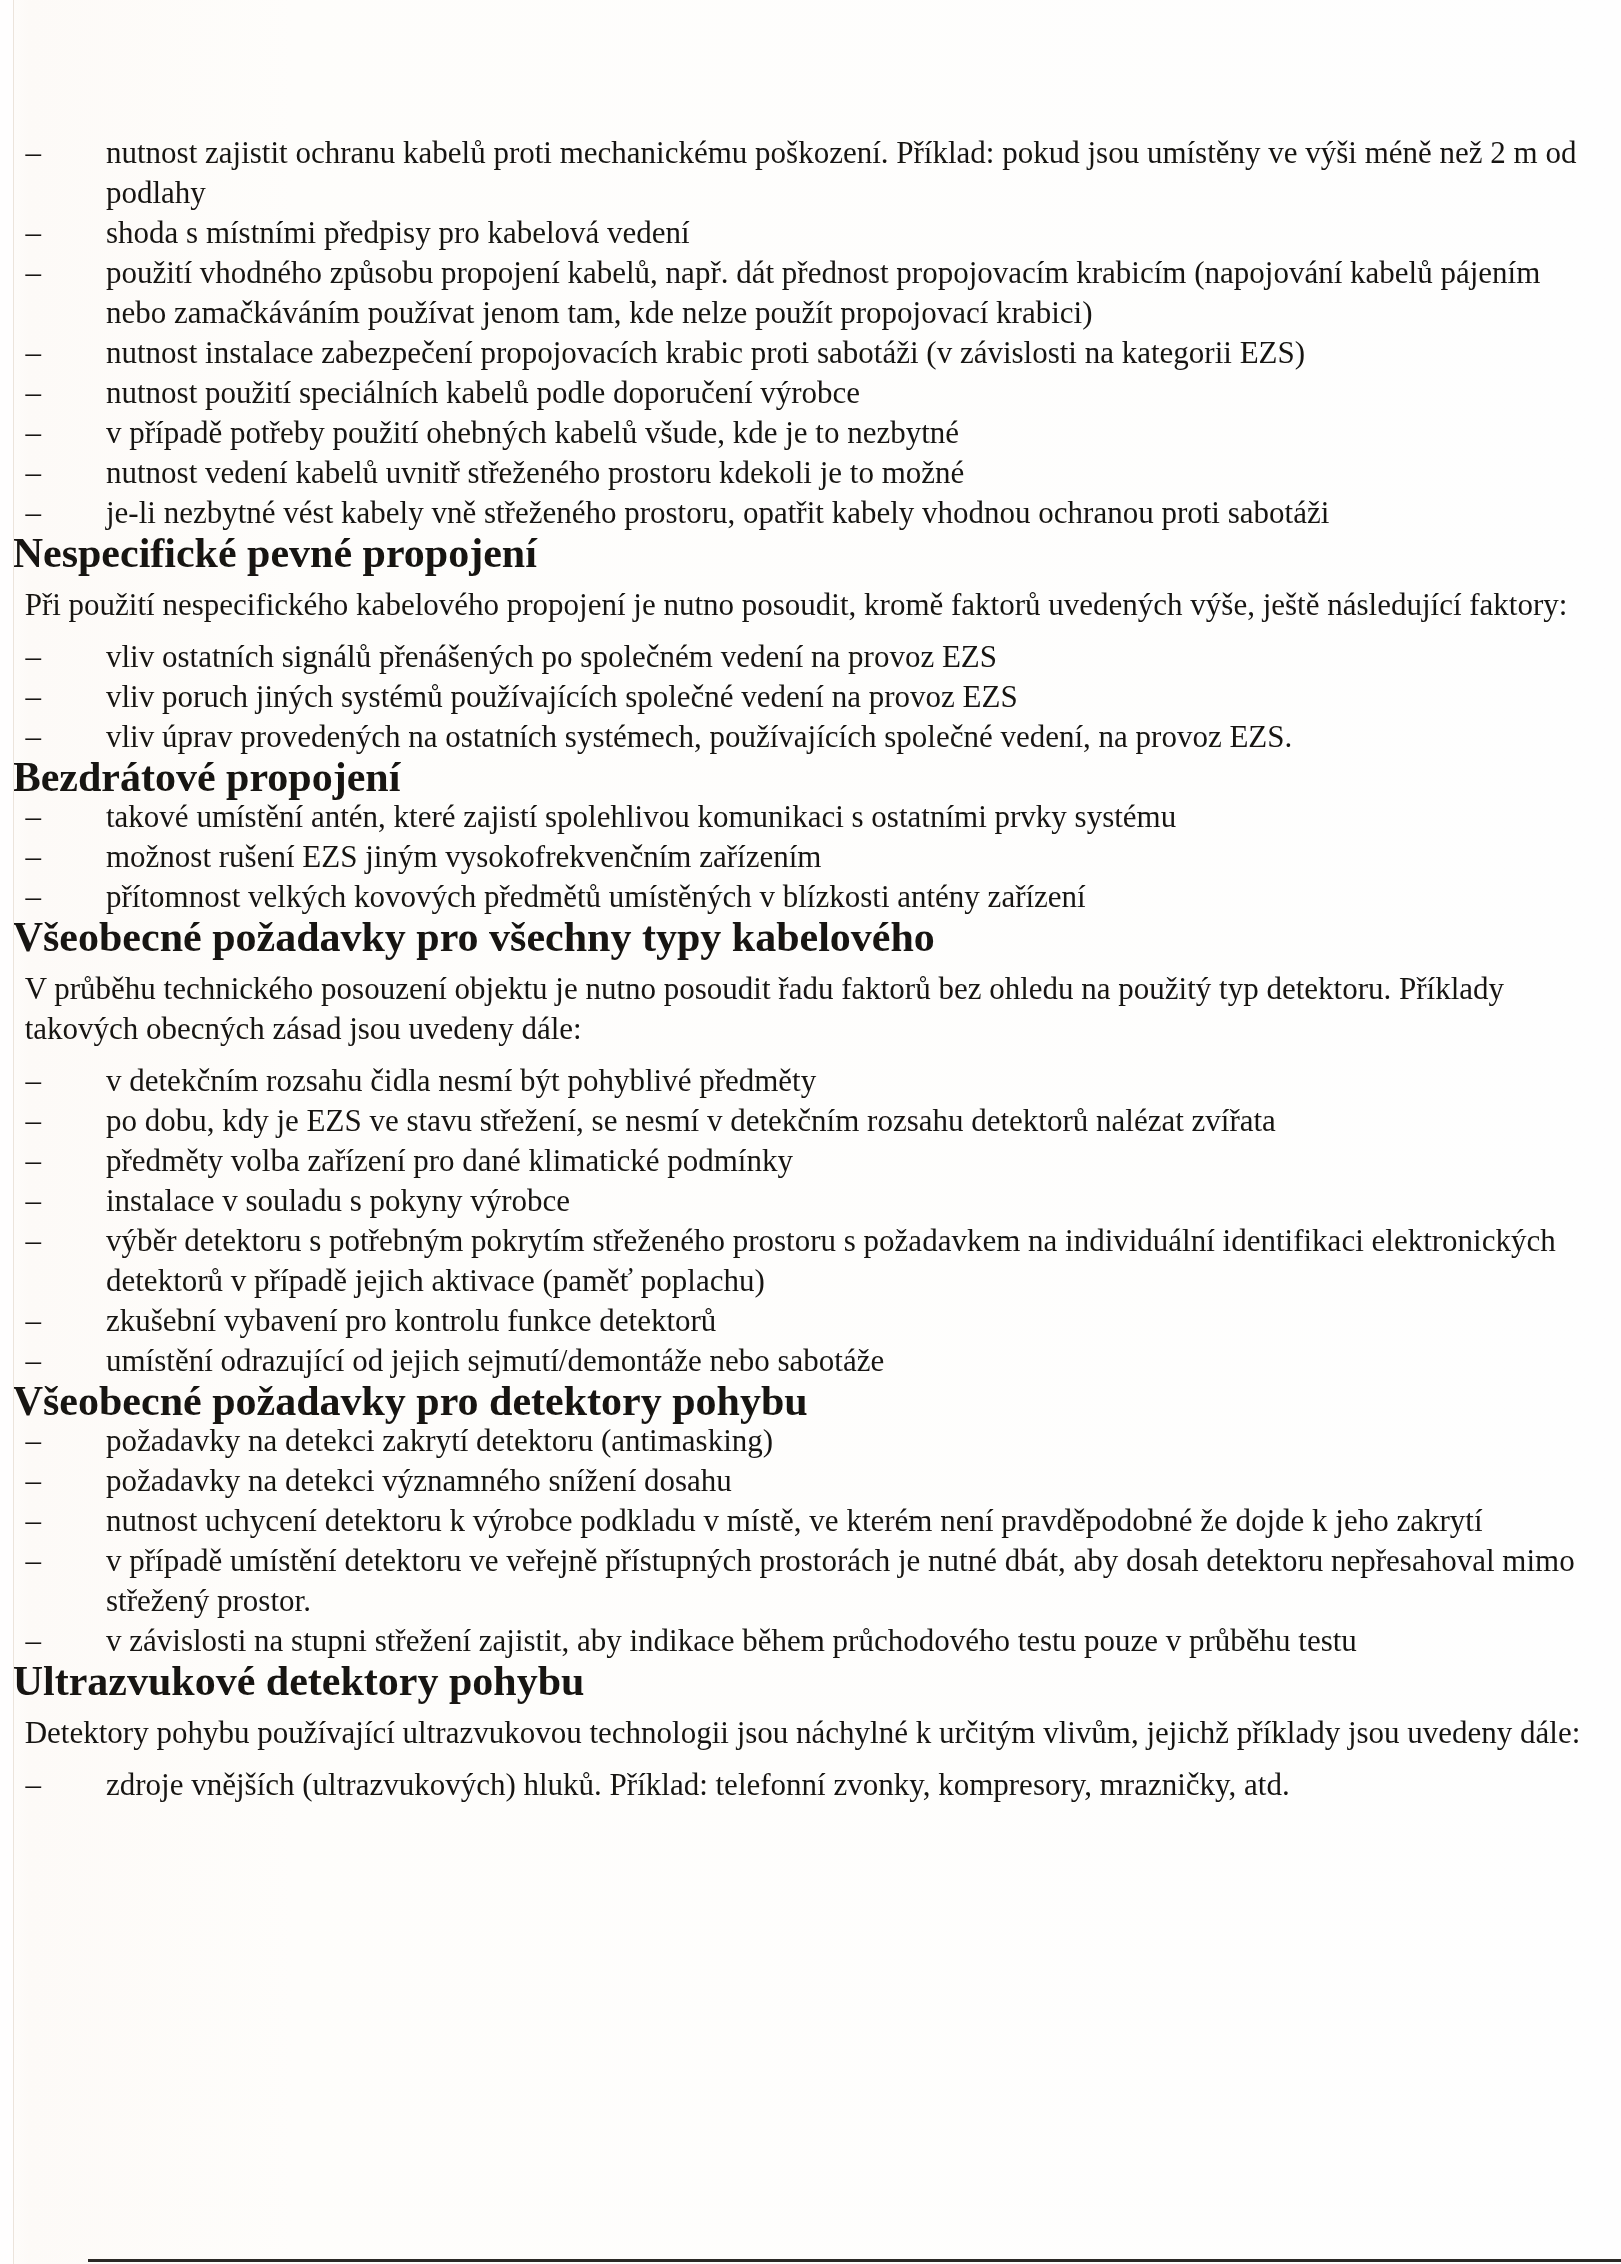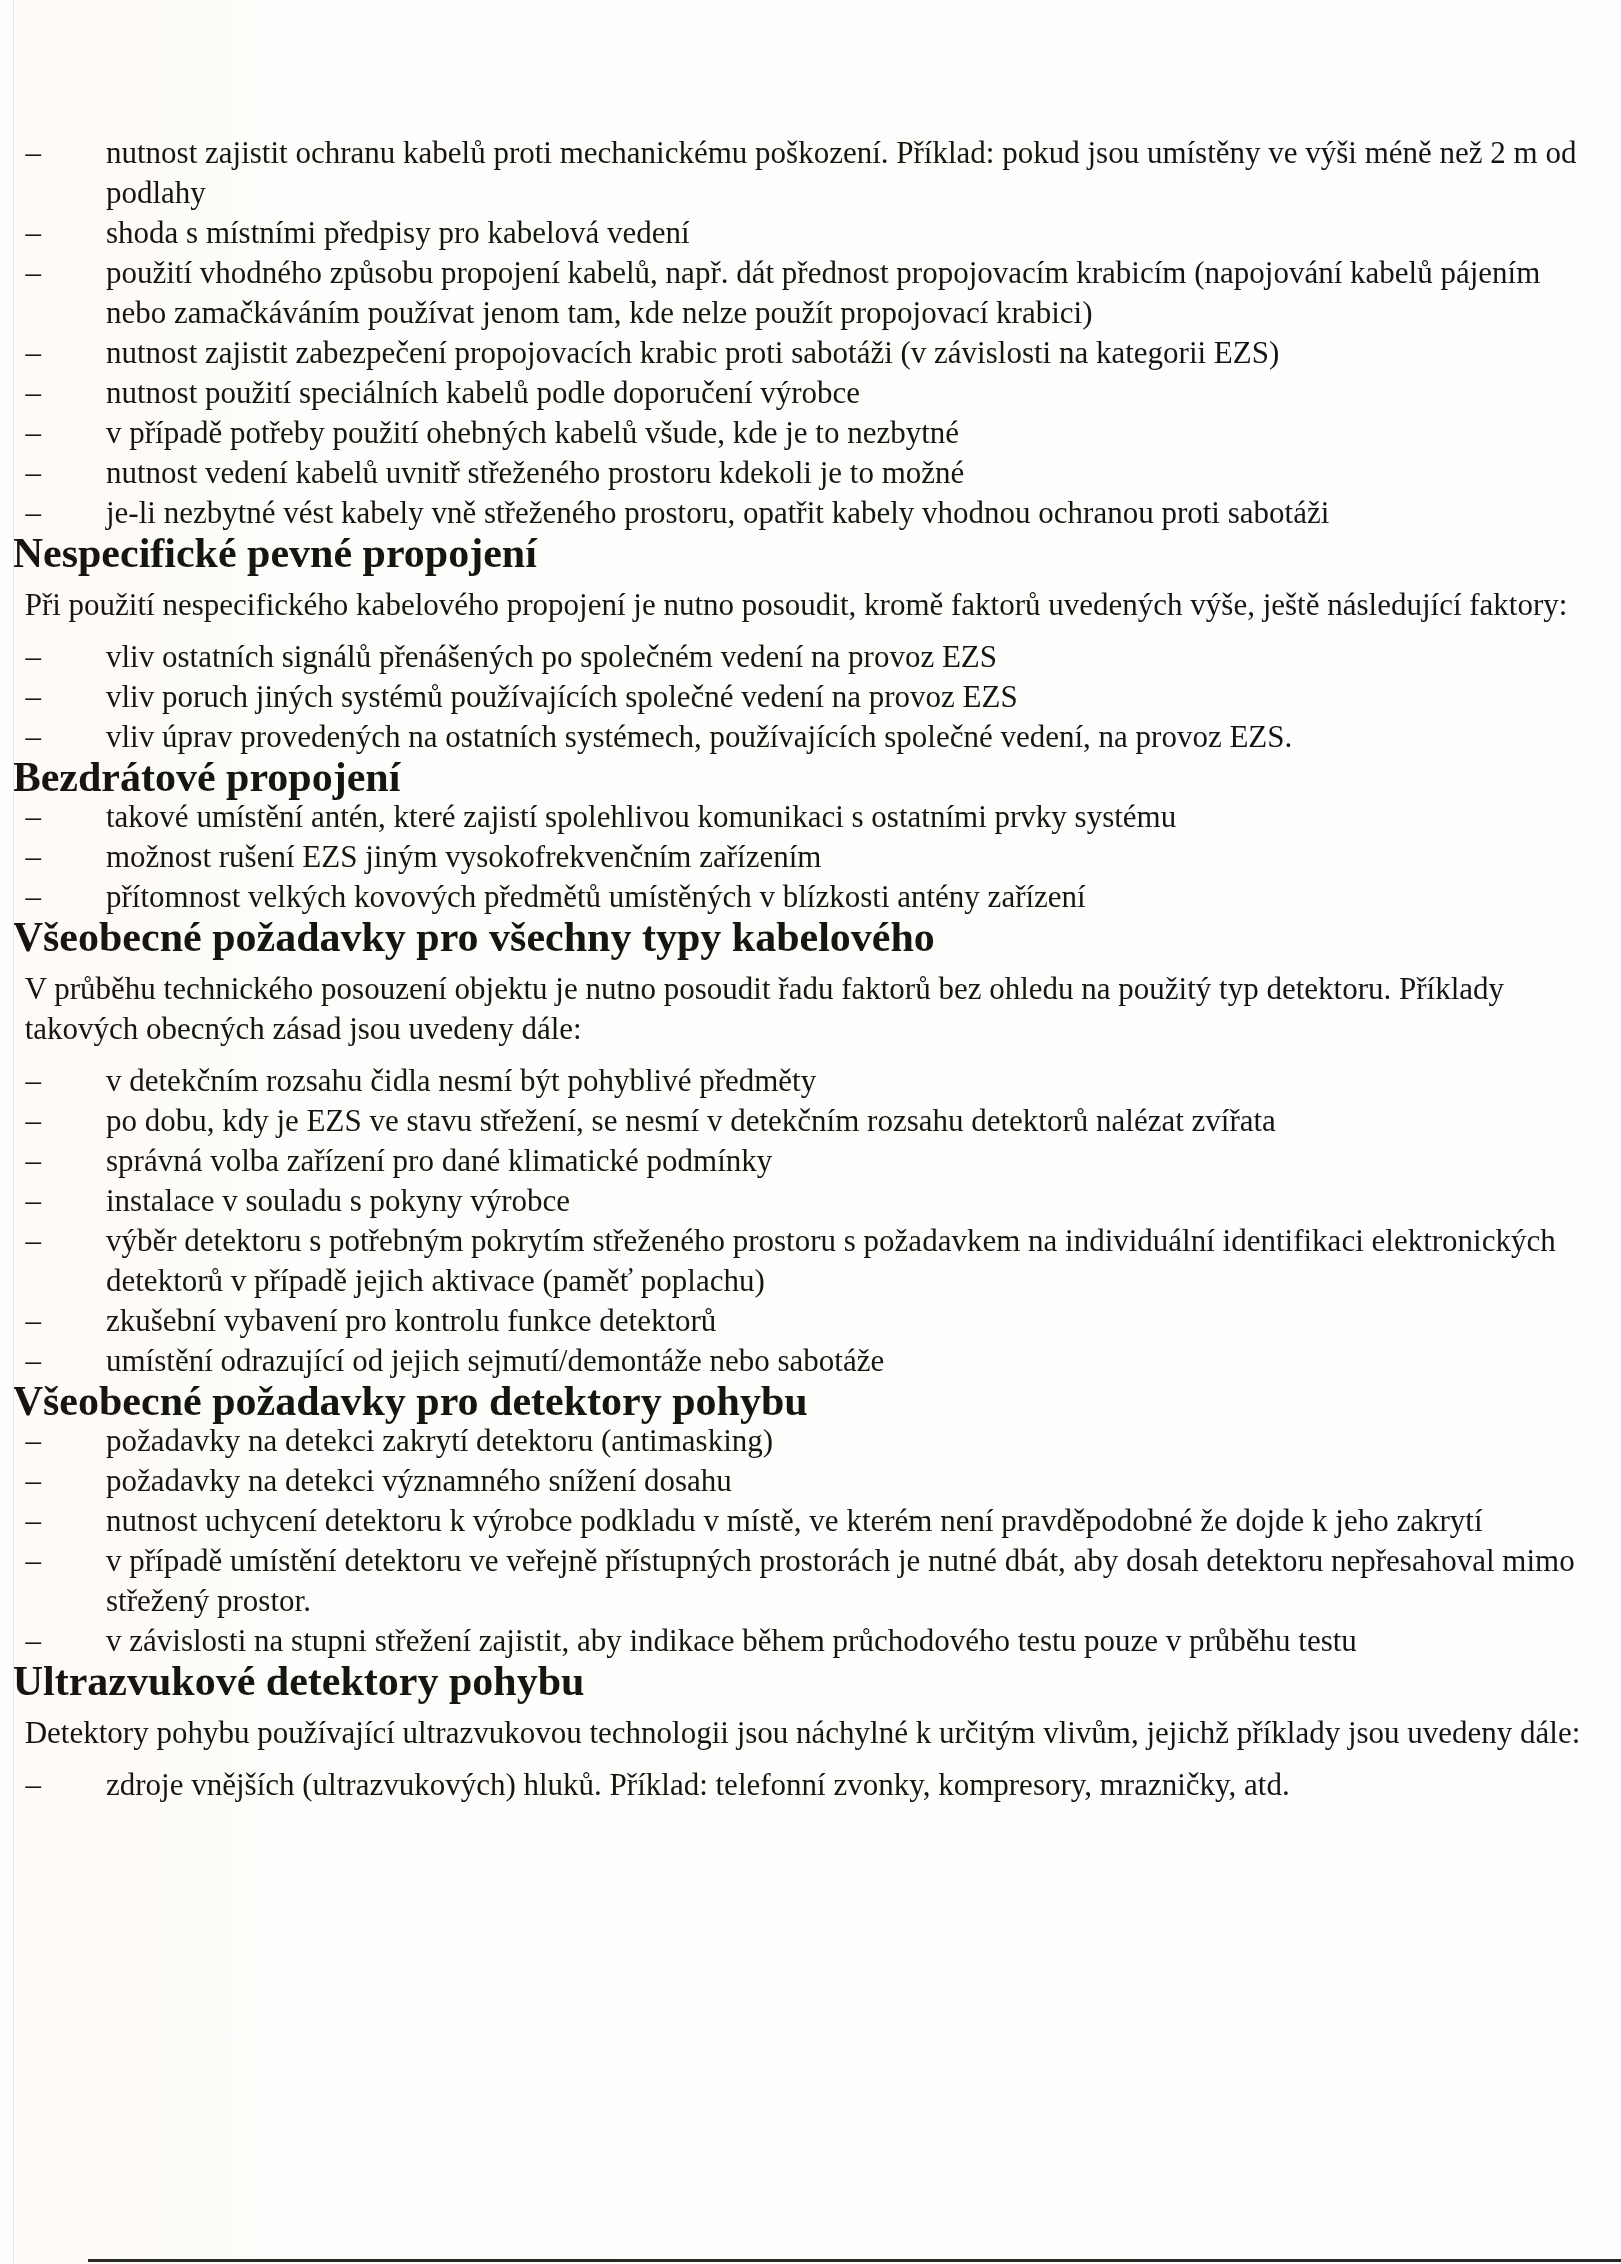--- a/index.html
+++ b/index.html
@@ -60,21 +60,21 @@
     <div class="bullet">
       <span class="dash">–</span>
       <span class="btext">shoda s místními předpisy pro kabelová vedení</span>
     </div>
     <div class="bullet">
       <span class="dash">–</span>
       <span class="btext">použití vhodného způsobu propojení kabelů, např. dát přednost propojovacím krabicím (napojování kabelů pájením nebo zamačkáváním používat jenom tam, kde nelze použít propojovací krabici)</span>
     </div>
     <div class="bullet">
       <span class="dash">–</span>
-      <span class="btext">nutnost zajistit zabezpečení propojovacích krabic proti sabotáži (v závislosti na kategorii EZS)</span>
+      <span class="btext">nutnost instalace zabezpečení propojovacích krabic proti sabotáži (v závislosti na kategorii EZS)</span>
     </div>
     <div class="bullet">
       <span class="dash">–</span>
       <span class="btext">nutnost použití speciálních kabelů podle doporučení výrobce</span>
     </div>
     <div class="bullet">
       <span class="dash">–</span>
       <span class="btext">v případě potřeby použití ohebných kabelů všude, kde je to nezbytné</span>
     </div>
     <div class="bullet">
@@ -126,21 +126,21 @@
     <div class="bullet">
       <span class="dash">–</span>
       <span class="btext">v detekčním rozsahu čidla nesmí být pohyblivé předměty</span>
     </div>
     <div class="bullet">
       <span class="dash">–</span>
       <span class="btext">po dobu, kdy je EZS ve stavu střežení, se nesmí v detekčním rozsahu detektorů nalézat zvířata</span>
     </div>
     <div class="bullet">
       <span class="dash">–</span>
-      <span class="btext">správná volba zařízení pro dané klimatické podmínky</span>
+      <span class="btext">předměty volba zařízení pro dané klimatické podmínky</span>
     </div>
     <div class="bullet">
       <span class="dash">–</span>
       <span class="btext">instalace v souladu s pokyny výrobce</span>
     </div>
     <div class="bullet">
       <span class="dash">–</span>
       <span class="btext">výběr detektoru s potřebným pokrytím střeženého prostoru s požadavkem na individuální identifikaci elektronických detektorů v případě jejich aktivace (paměť poplachu)</span>
     </div>
     <div class="bullet">

